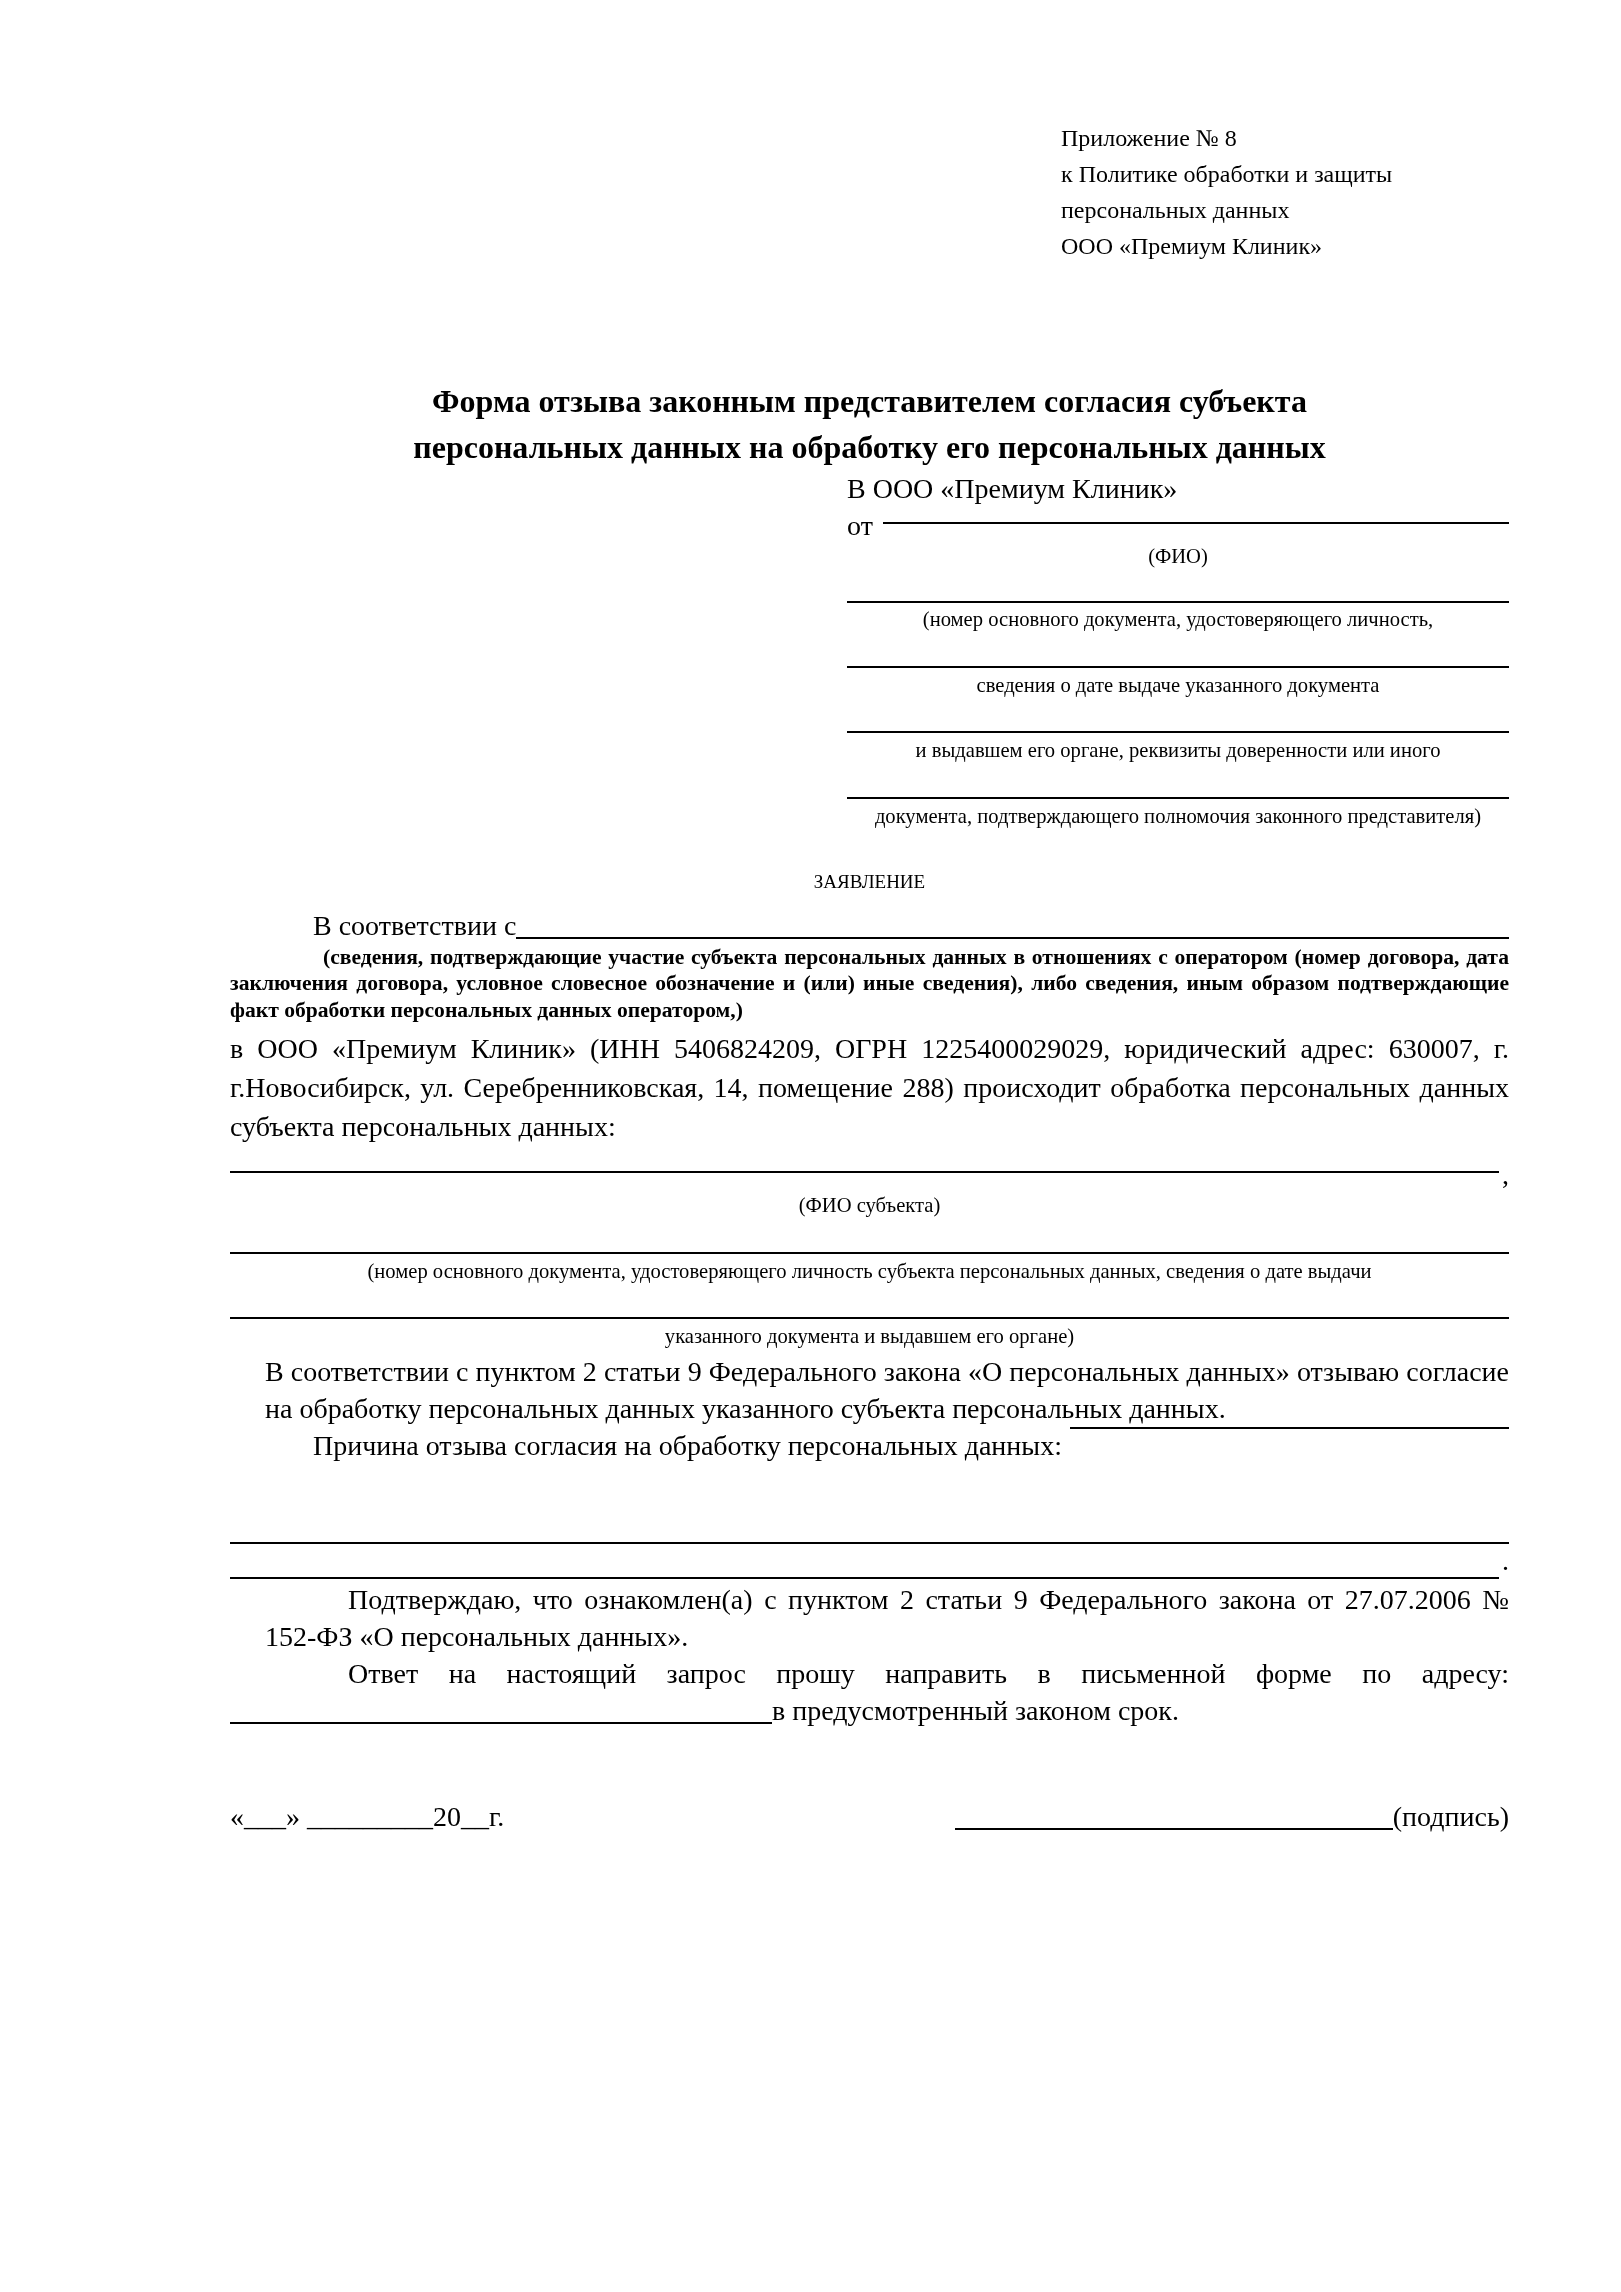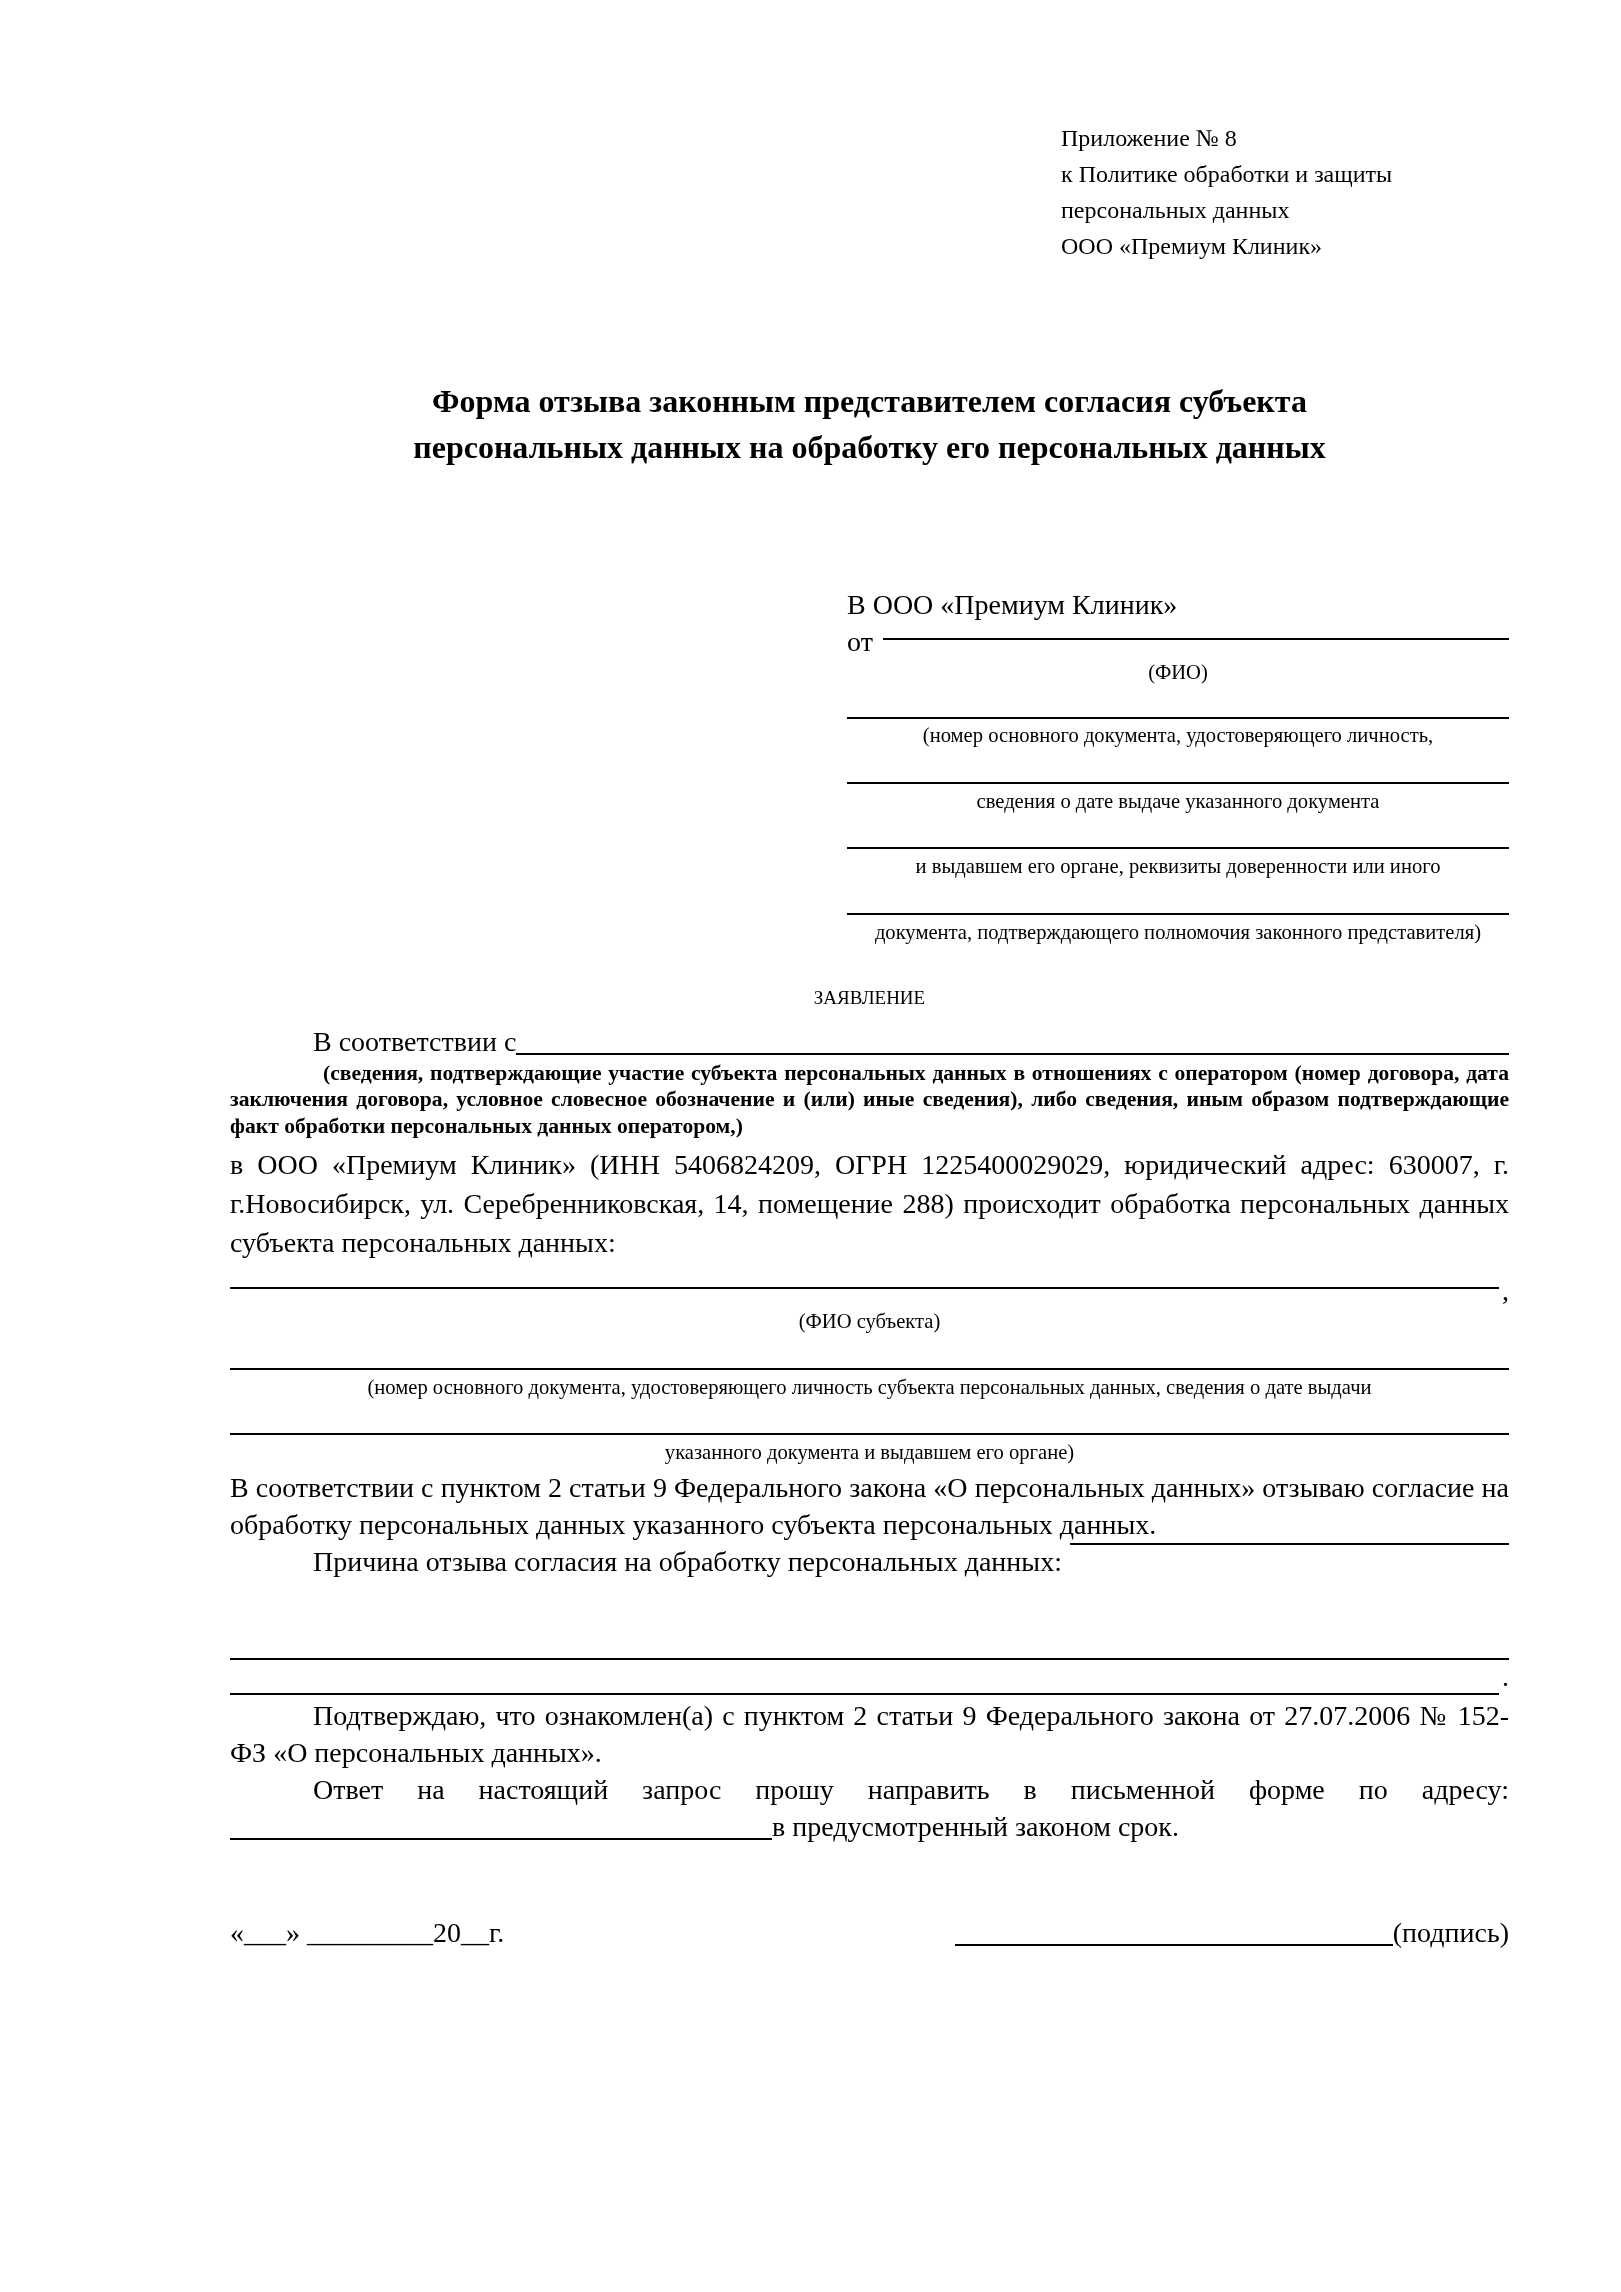--- a/index.html
+++ b/index.html
@@ -24,21 +24,21 @@
   
   .doc-title {
     margin-top: 114px;
     text-align: center;
     font-weight: bold;
     font-size: 32px;
     line-height: 46px;
   }
 
   
-  .addressee { margin-top: 116px; margin-left: 617px; }
+  .addressee { margin-left: 617px; }
   .row-line { display: flex; align-items: center; }
   .fill {
     flex: 1;
     border-bottom: 2.9px solid #000;
     margin-bottom: 4.9px;
     min-width: 29px;
   }
   .addressee .from-row .fill { margin-left: 9.8px; }
   .cap {
     font-size: 20.6px;
@@ -54,21 +54,21 @@
   .intro-row { margin-top: 5.9px; display: flex; align-items: flex-end; }
   .p-indent { display: inline-block; width: 83px; flex: 0 0 83px; }
   .small-par {
     font-size: 21.6px;
     line-height: 26.5px;
     text-align: justify;
     text-indent: 93px;
     font-weight: bold;
   }
   .body-par { text-align: justify; line-height: 39px; }
-  .body-par.lh38 { line-height: 37px; }
+  .body-par.lh38 { line-height: 37px; margin-left: 35px; }
   .indent1 { text-indent: 83px; }
   .full-just { text-align: justify; text-align-last: justify; }
 
   .comma-row { margin-top: 9.8px; }
   .comma-row .fill { margin-bottom: 4.9px; }
   .suffix { padding-left: 2.9px; }
 
   .dfield .line { height: 35px; border-bottom: 2.9px solid #000; }
   .dfield .cap { padding-top: 4.9px; }
 

